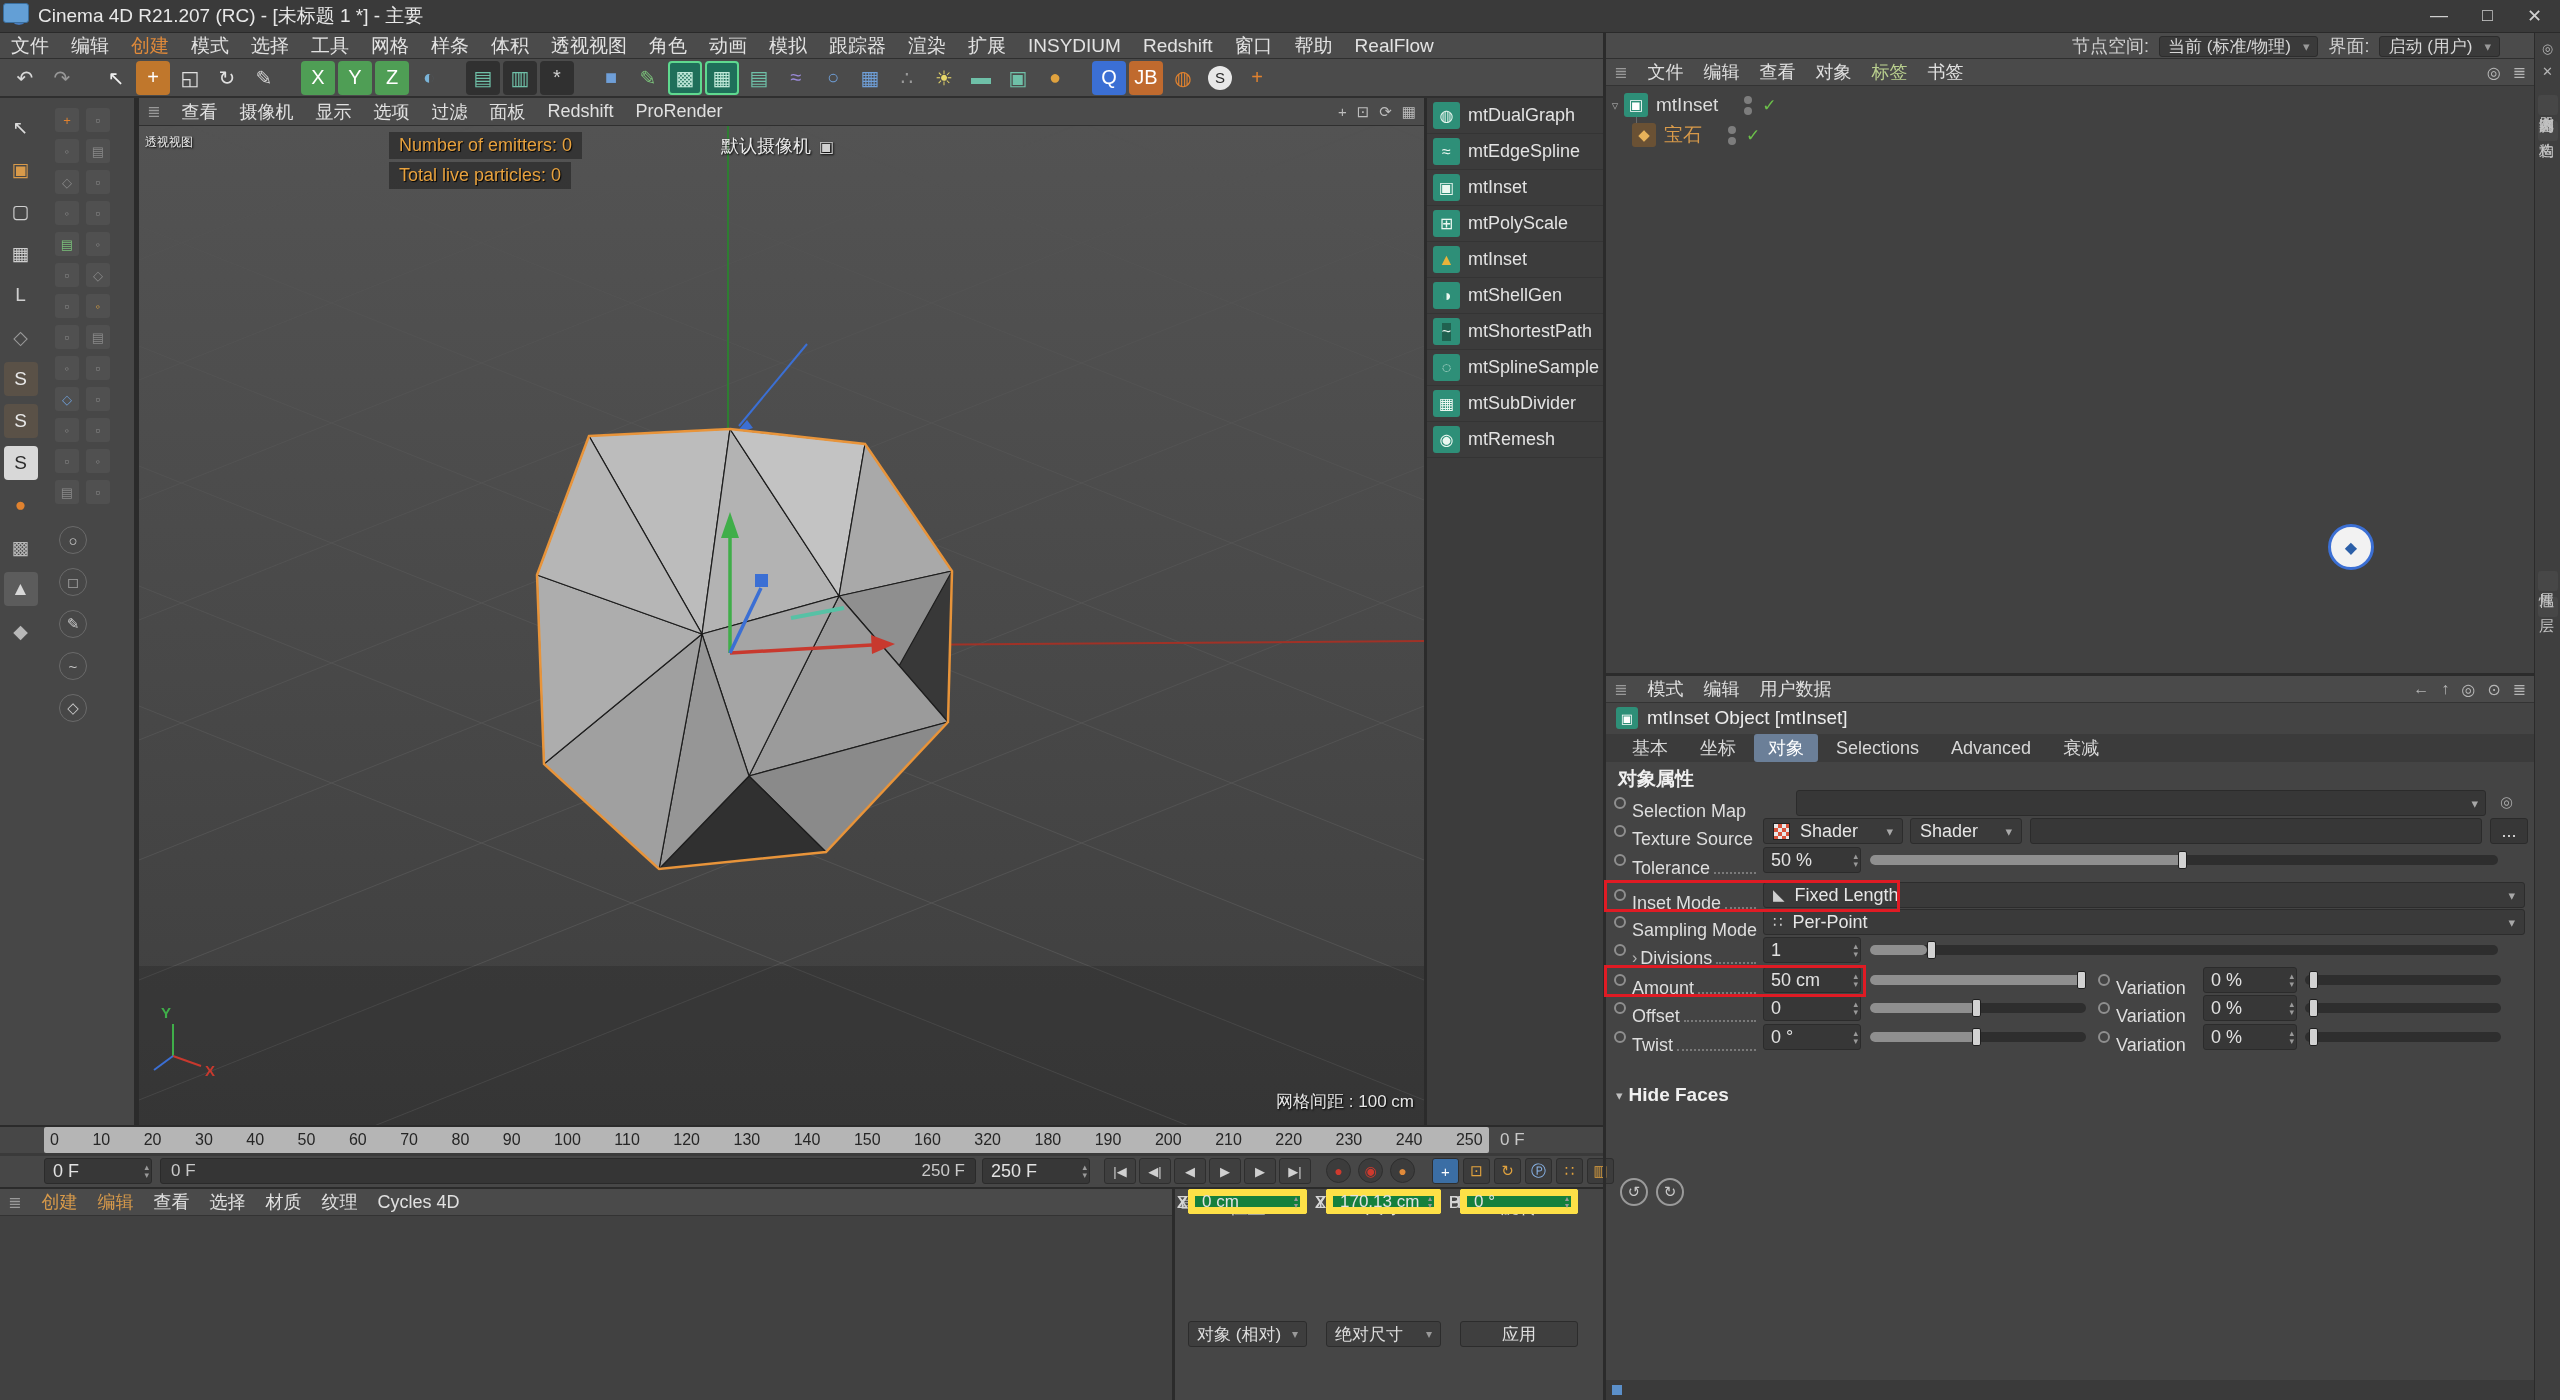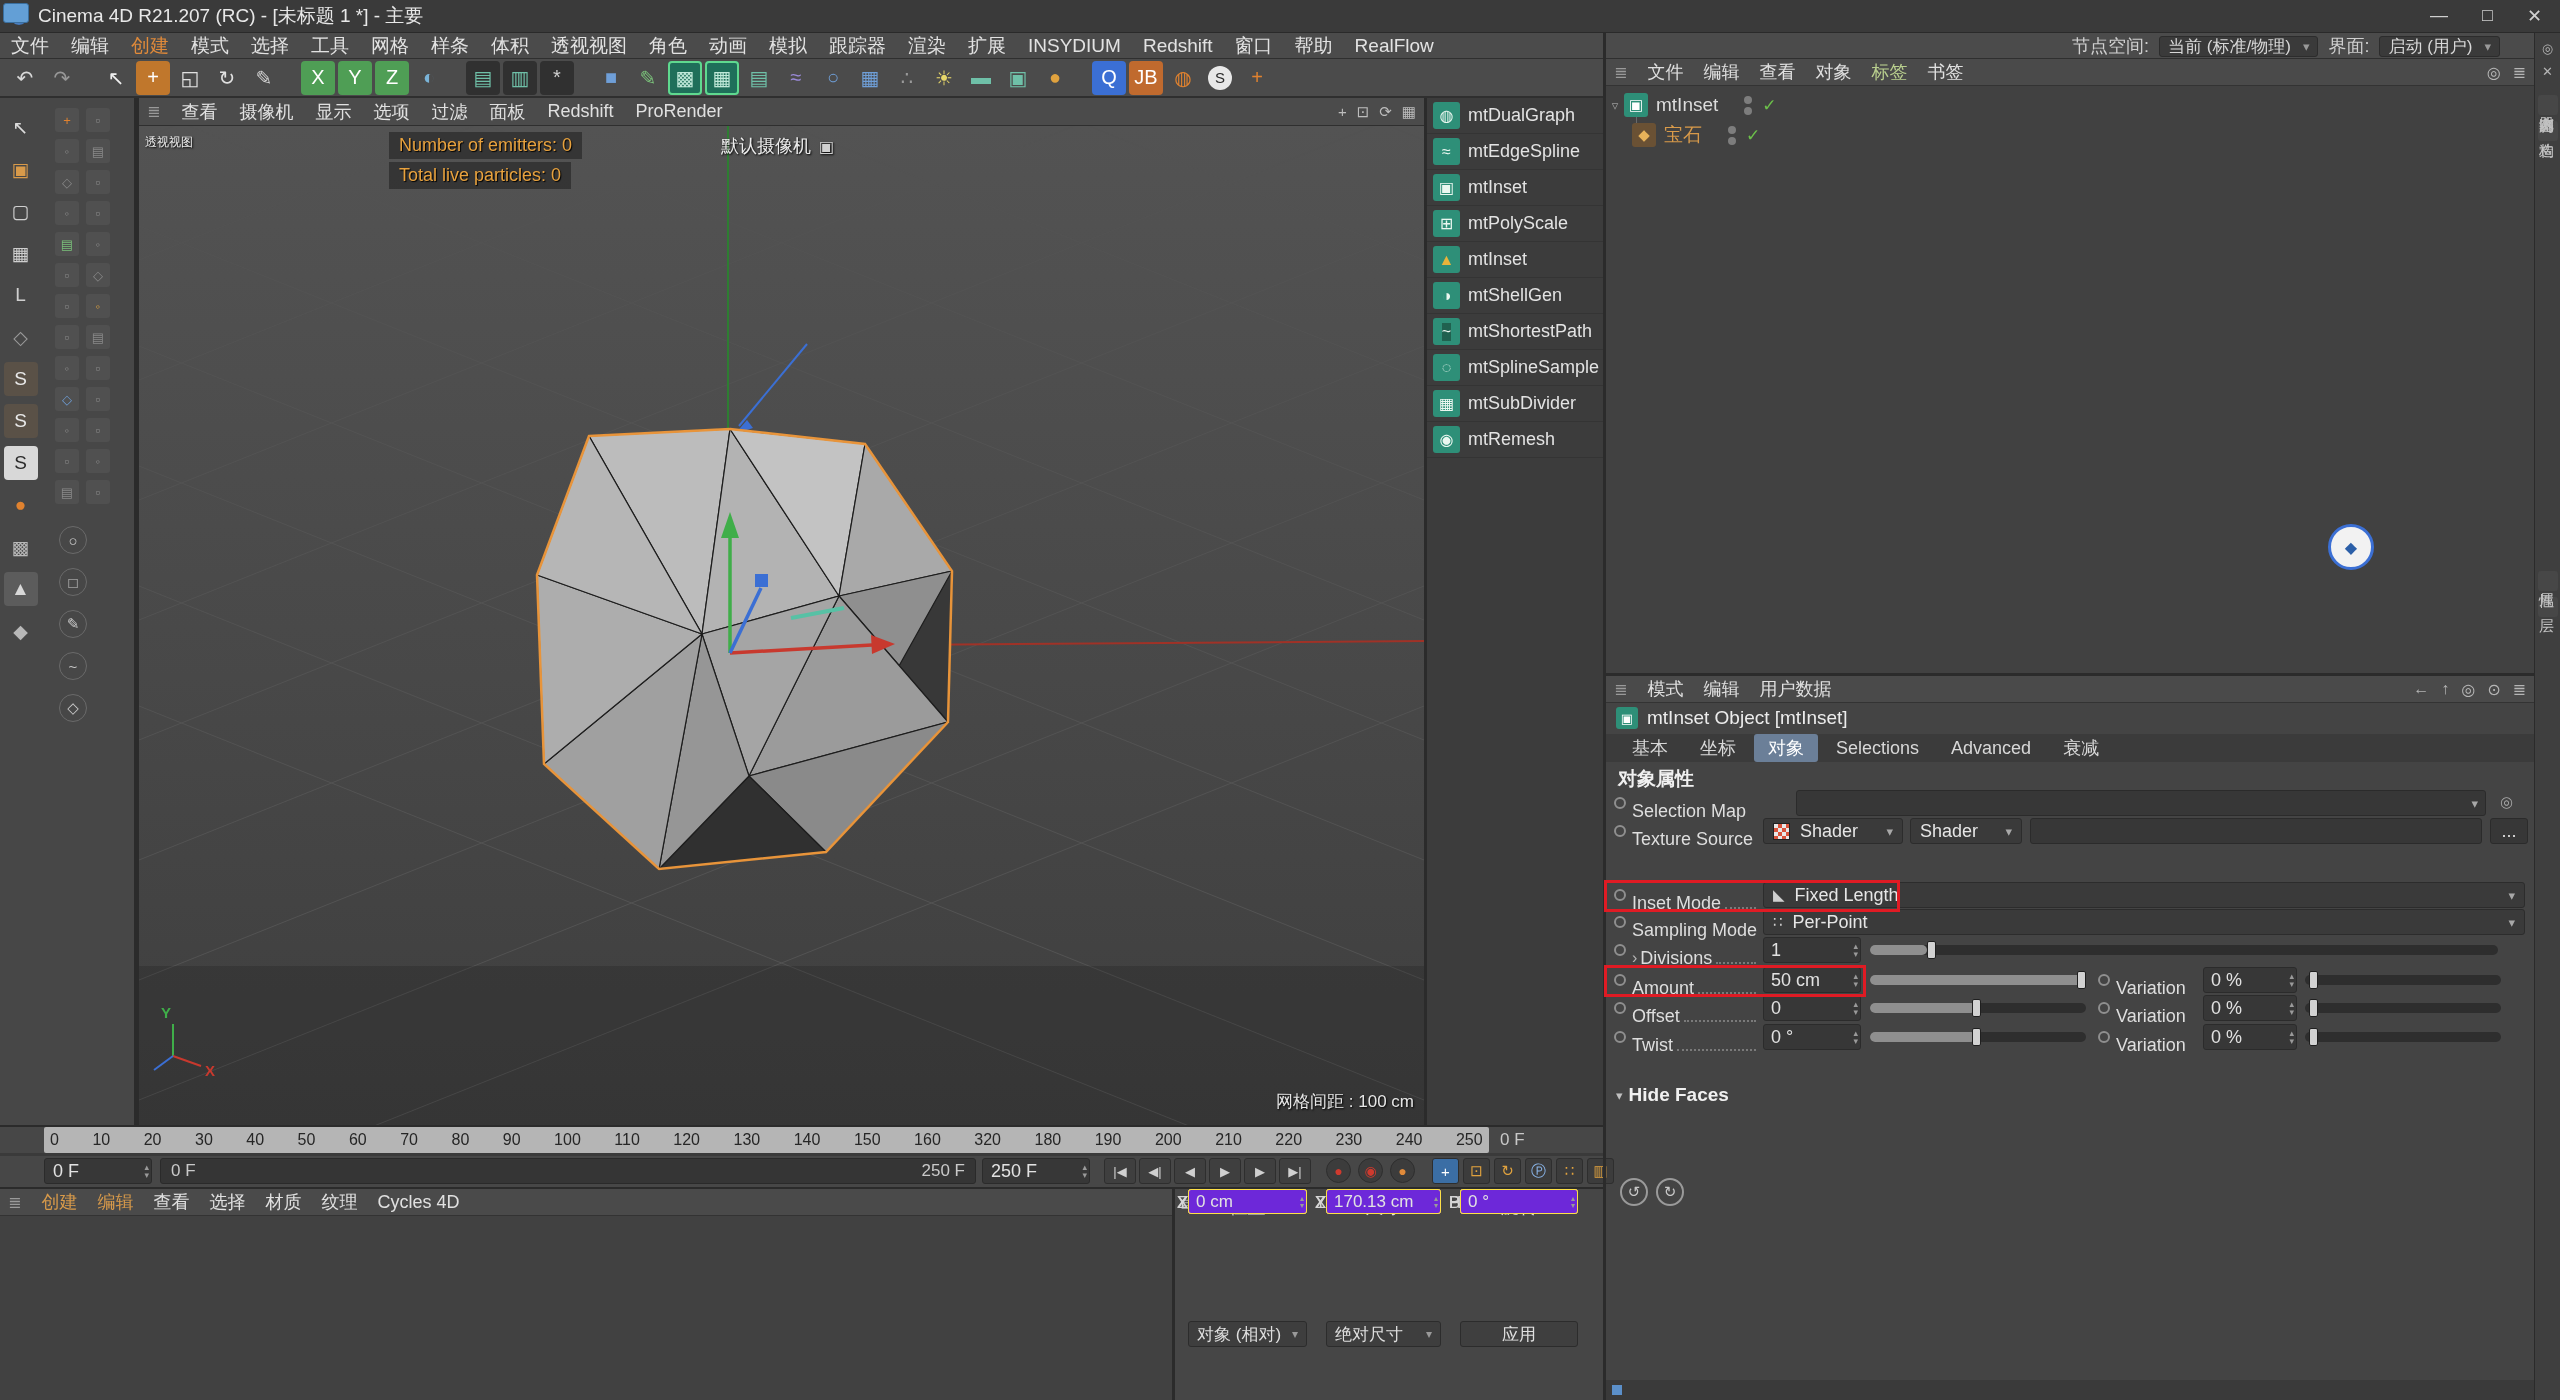--- a/index.html
+++ b/index.html
@@ -146,21 +146,21 @@
 #tl-toggles .kt{width:27px;height:26px;background:#3c3c3c;border:1px solid #2e2e2e;border-radius:3px;display:flex;align-items:center;justify-content:center;font-size:15px}
 #tl-toggles .kt.kt-active{background:#3b6ea5;color:#fff}
 
 
 #mat-panel{position:absolute;left:0;top:1189px;width:1172px;height:211px;background:#414141}
 #coord-panel{position:absolute;left:1172px;top:1189px;width:431px;height:211px;background:#464646;font-size:17px}
 #coord-panel .grip{position:absolute;left:8px;top:6px;color:#9a9a9a;font-size:15px}
 .chead{position:absolute;top:6px;text-align:center;color:#e0e0e0;font-size:18px}
 .coord-row{position:absolute;left:0;width:431px;height:26px}
 .cl{position:absolute;top:4px;color:#d5d5d5}
-.cfield{position:absolute;top:0;height:25px;background:#6d28d9;border:1px solid #fde047;border-radius:3px;
+.cfield{position:absolute;top:0;height:25px;background:#15803d;border:7px solid #fde047;border-radius:3px;
   display:flex;align-items:center;padding:0 7px;color:#e2e2e2;font-size:17px}
 .cfield .spin{position:absolute;right:2px;top:2px;bottom:2px;display:flex;flex-direction:column;justify-content:center;color:#9a9a9a;font-size:8px;line-height:7px}
 .cfield .spin::before{content:"▴"}.cfield .spin::after{content:"▾"}
 .cdrop{position:absolute;height:26px;background:#3e3e3e;border:1px solid #2c2c2c;border-radius:3px;display:flex;align-items:center;
   justify-content:space-between;padding:0 8px;color:#dedede;font-size:17px}
 .cdrop::after{content:"▾";color:#999;font-size:12px}
 #apply-btn{position:absolute;height:26px;background:#3f3f3f;border:1px solid #2c2c2c;border-radius:3px;display:flex;align-items:center;justify-content:center;color:#e0e0e0;font-size:17px}
 
 
 #right-strip{position:absolute;left:2534px;top:33px;width:26px;height:1367px;background:#3f3f3f;border-left:1px solid #2b2b2b}
@@ -788,20 +788,35 @@
       <div class="pdrop" style="left:304px;width:112px">
         <span>Shader</span>
           <span class="ddarrow">▾</span>
       </div>
       <div class="pfield" style="left:424px;width:452px"></div>
       <div class="pfield" style="left:884px;width:38px;justify-content:center">
         <span>...</span>
       </div>
     </div>
 
+    <div class="prow" style="top:170px">
+      <span class="pdot"></span>
+      <span class="plabel">
+          <span>Tolerance</span>
+          <span class="leader"></span>
+        </span>
+      <div class="pfield" style="left:157px;width:98px">
+        <span>50 %</span>
+          <span class="spin"></span>
+      </div>
+      <div class="slider" style="left:264px;width:628px">
+        <span class="fill" style="width:50%"></span>
+          <span class="handle" style="left:49%"></span>
+      </div>
+    </div>
 
     <div class="prow" style="top:205px">
       <span class="pdot"></span>
       <span class="plabel">
           <span>Inset Mode</span>
           <span class="leader"></span>
         </span>
       <div class="pdrop" style="left:157px;width:762px">
         <span class="dicon">◣</span>
         <span>Fixed Length</span>

